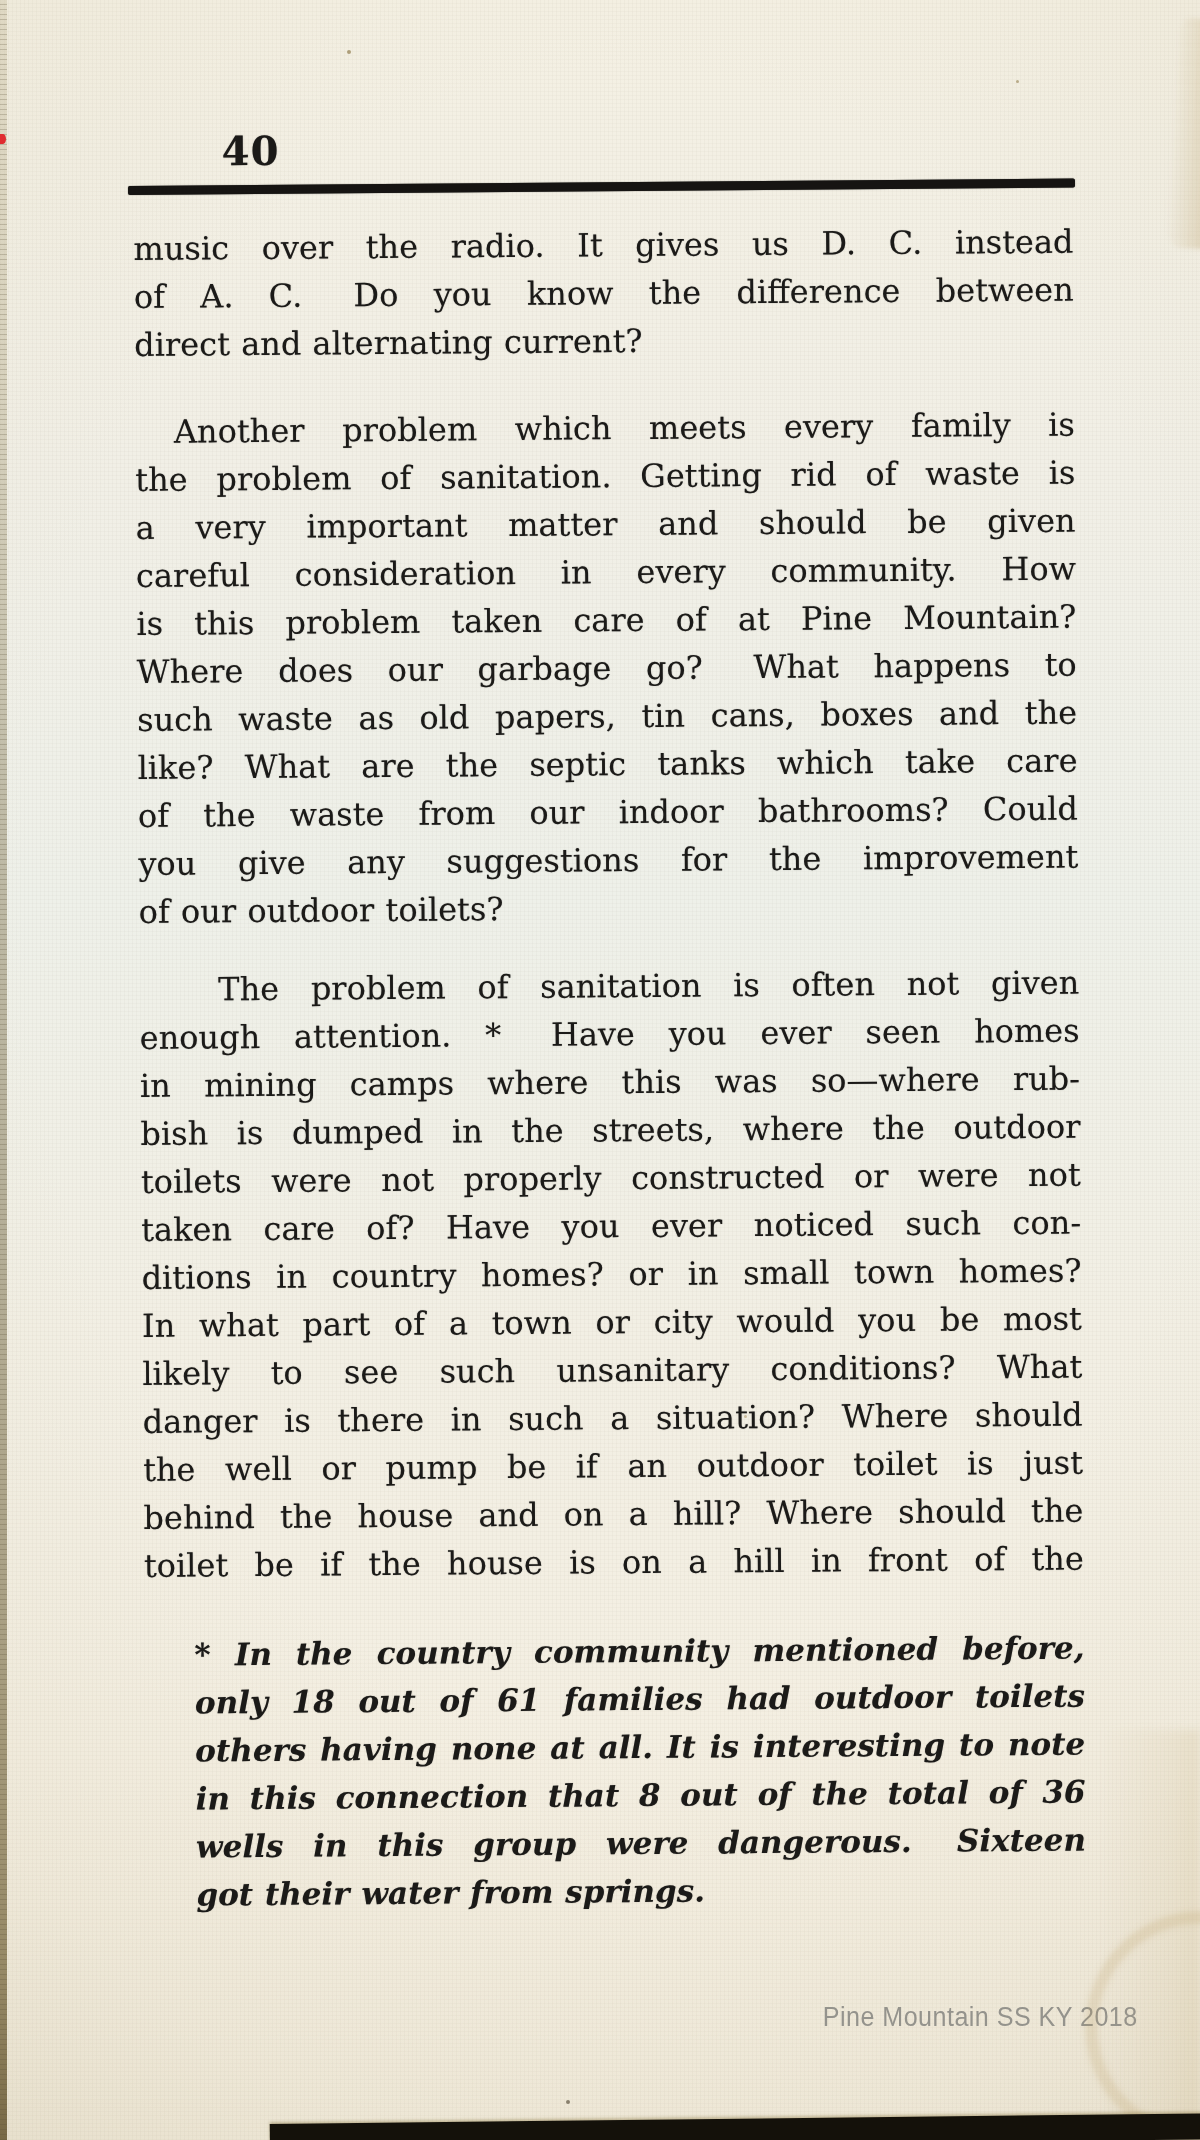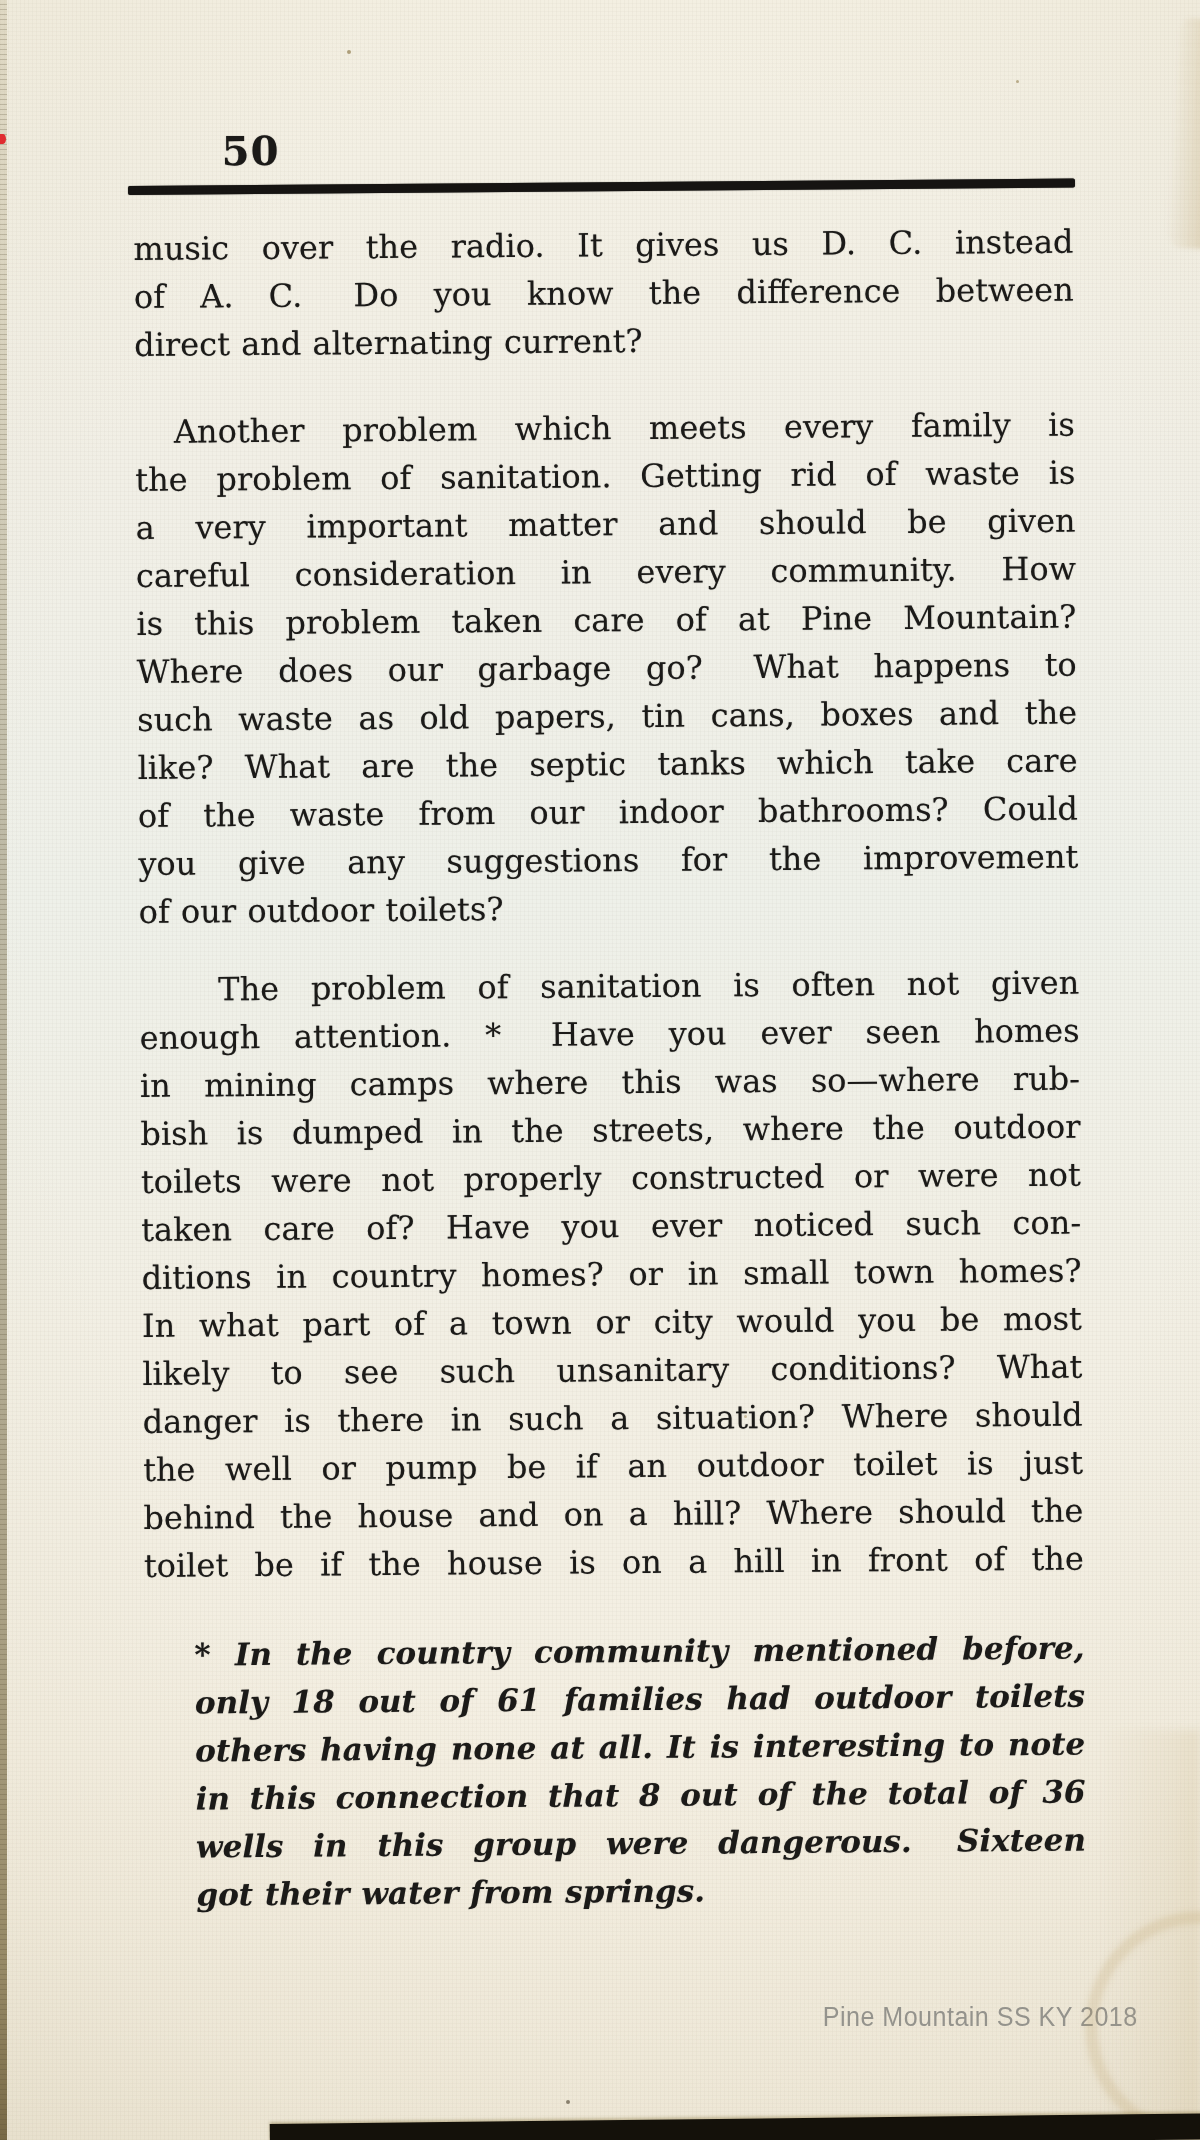--- a/index.html
+++ b/index.html
@@ -122,21 +122,21 @@
   }
 </style>
 </head>
 <body>
 
 <div id="scan">
   <div class="texture"></div>
   <div class="vignette"></div>
 
   <div class="content">
-    <div class="page-number">50</div>
+    <div class="page-number">40</div>
     <div class="rule"></div>
     <div>
         <div class="para p1">
           <div class="line">music over the radio. It gives us D. C. instead</div>
           <div class="line">of A. C.  Do you know the difference between</div>
           <div class="line last">direct and alternating current?</div>
         </div>
         <div class="para p2">
           <div class="line">Another problem which meets every family is</div>
           <div class="line">the problem of sanitation. Getting rid of waste is</div>

